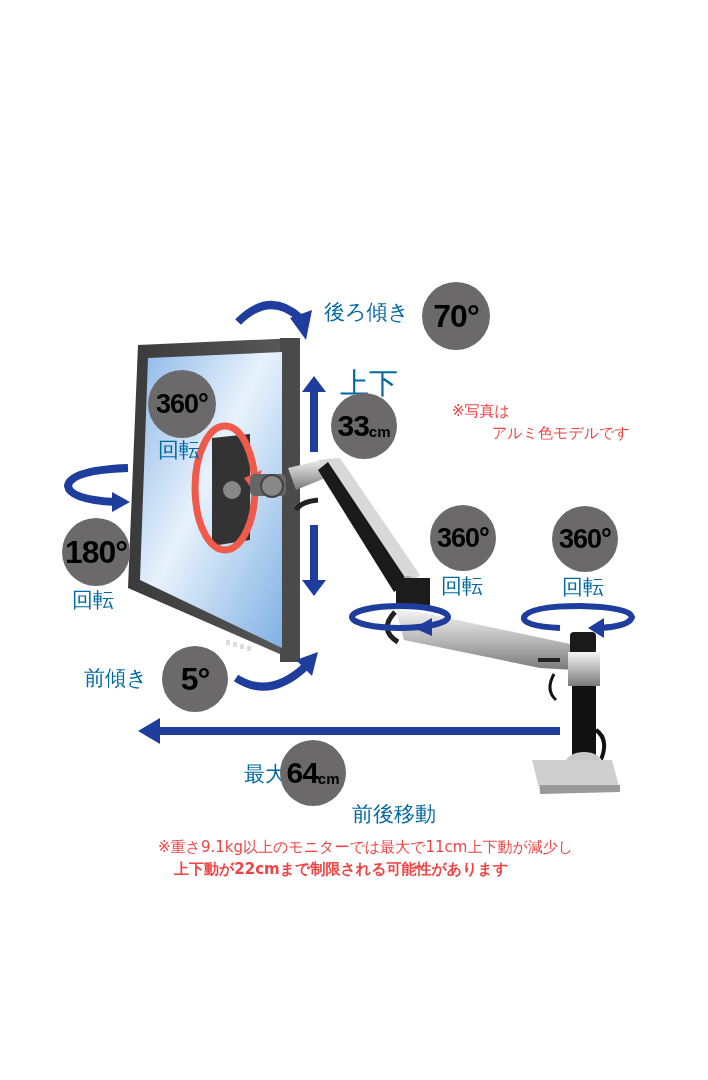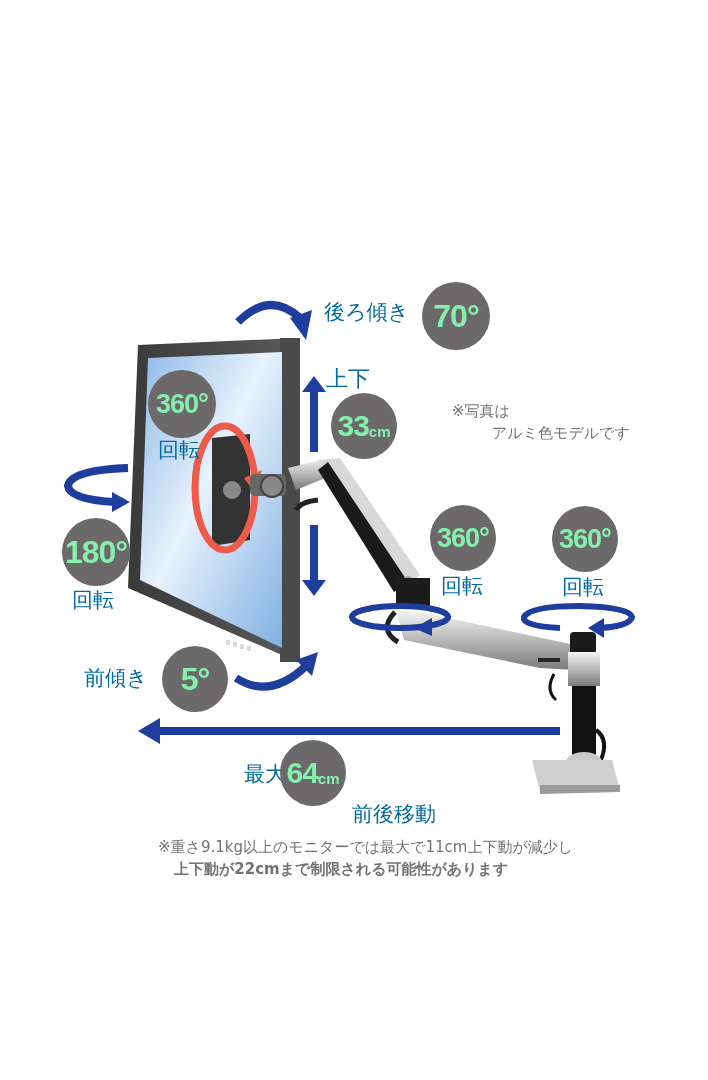--- a/index.html
+++ b/index.html
@@ -1,23 +1,23 @@
 <!DOCTYPE html>
 <html><head>
 <meta charset="utf-8">
 <style>
   html, body { margin: 0; padding: 0; background: #ffffff; }
   body { width: 708px; height: 1080px; position: relative; overflow: hidden;
          font-family: "DejaVu Sans", "Liberation Sans", sans-serif; color: #1a1a1a; }
-  .badge { position: absolute; border-radius: 50%; background: #6b6969; color: #86efac;
+  .badge { position: absolute; border-radius: 50%; background: #6b6969; color: #000000;
            display: flex; align-items: center; justify-content: center;
            font-family: "Liberation Sans", sans-serif; font-weight: bold; letter-spacing: -1px; }
   .badge .unit { font-size: 15px; letter-spacing: 0; margin-top: 10px; }
   .label { position: absolute; font-size: 21px; font-weight: normal; white-space: nowrap; color: #0369a1; }
-  .note { position: absolute; font-size: 15px; line-height: 22px; white-space: nowrap; color: #737373; }
+  .note { position: absolute; font-size: 15px; line-height: 22px; white-space: nowrap; color: #ef4444; }
   svg { position: absolute; left: 0; top: 0; }
 </style>
 </head>
 <body>
 
 <svg width="708" height="1080" viewBox="0 0 708 1080">
   <defs>
     <linearGradient id="screenGrad" x1="0" y1="0" x2="1" y2="1">
       <stop offset="0" stop-color="#8db8e8"></stop>
       <stop offset="0.45" stop-color="#e8f2fc"></stop>
@@ -118,21 +118,21 @@
 
   <g>
     <rect x="150" y="727" width="410" height="8" fill="#1f3d9c"></rect>
     <polygon points="138,731 160,718 160,744" fill="#1f3d9c"></polygon>
   </g>
 </svg>
 
 <div class="label" style="left:324px; top:298px;">後ろ傾き</div>
 <div class="badge" style="left:422px; top:282px; width:68px; height:68px; font-size:32px;">70°</div>
 
-<div class="label" style="left:326px; top:364px; font-size:22px;">上下</div>
+<div class="label" style="left:340px; top:364px; font-size:29px;">上下</div>
 <div class="badge" style="left:331px; top:393px; width:66px; height:66px; font-size:30px;">
   <span>33</span>
     <span class="unit">cm</span>
 </div>
 
 <div class="note" style="left:452px; top:400px;">※写真は</div>
 <div class="note" style="left:492px; top:422px;">アルミ色モデルです</div>
 
 <div class="badge" style="left:148px; top:370px; width:68px; height:68px; font-size:27px;">360°</div>
 <div class="label" style="left:158px; top:436px;">回転</div>

